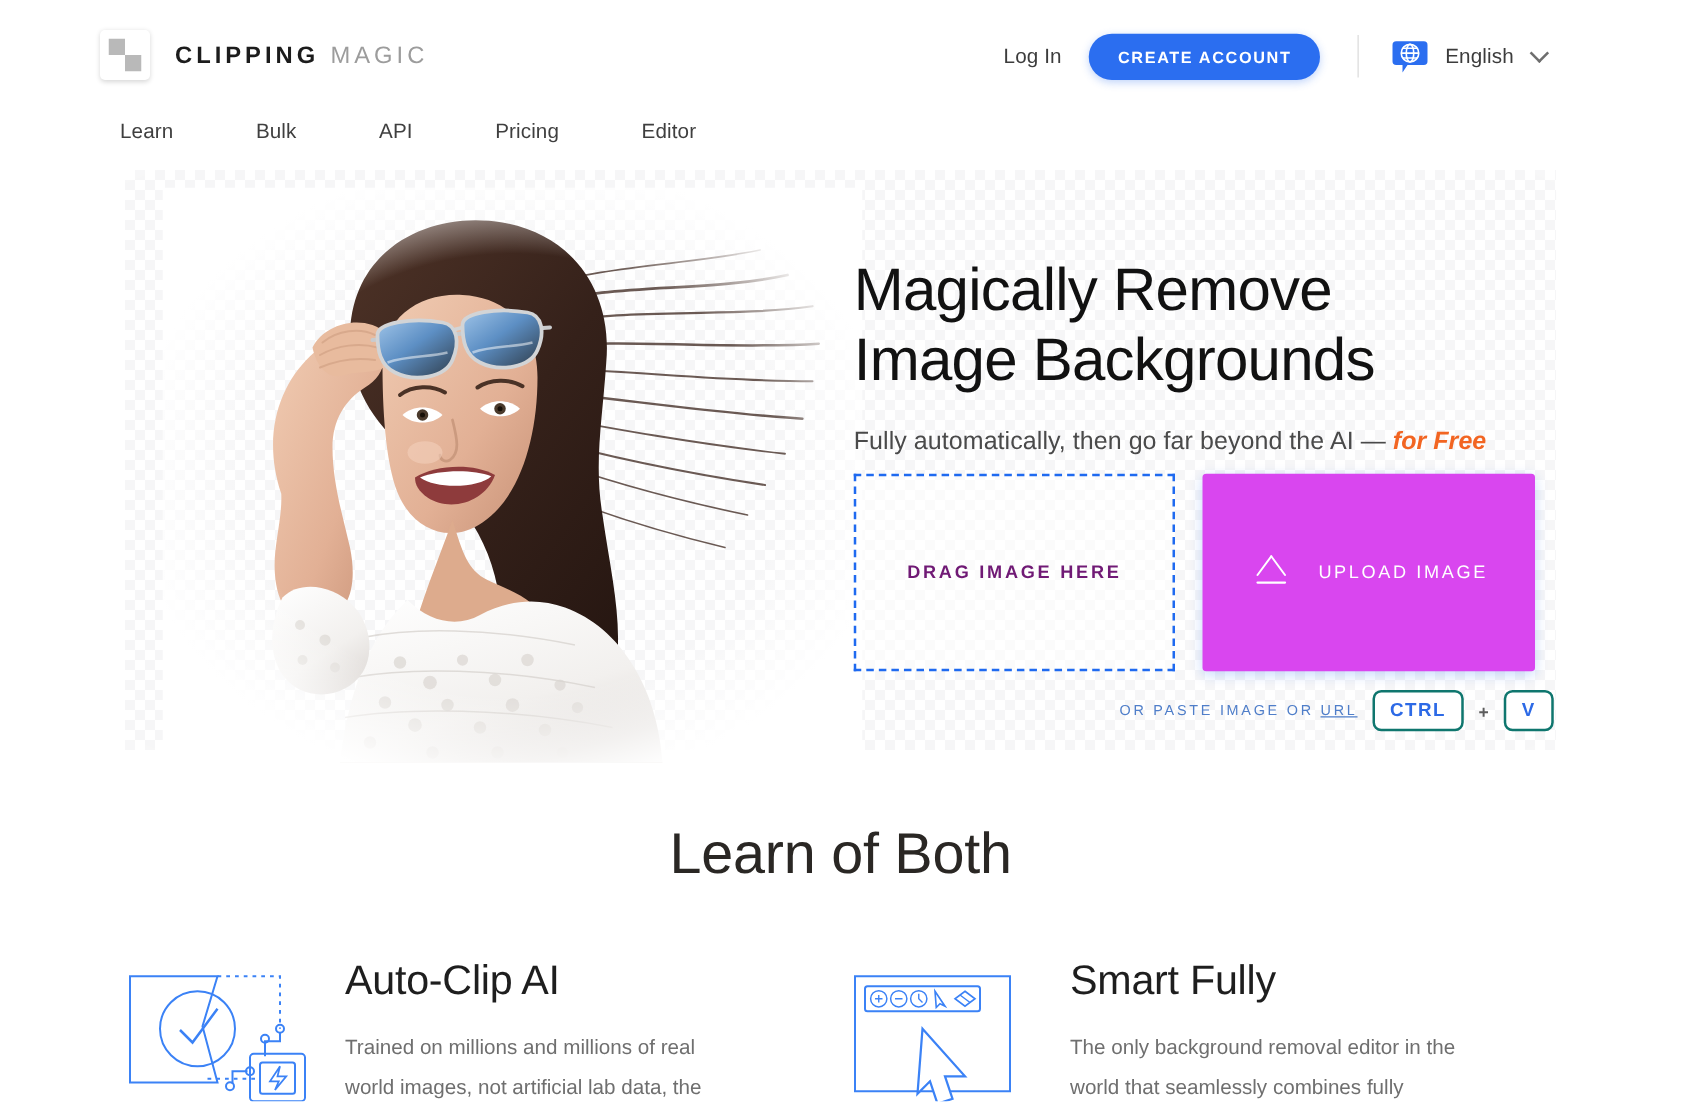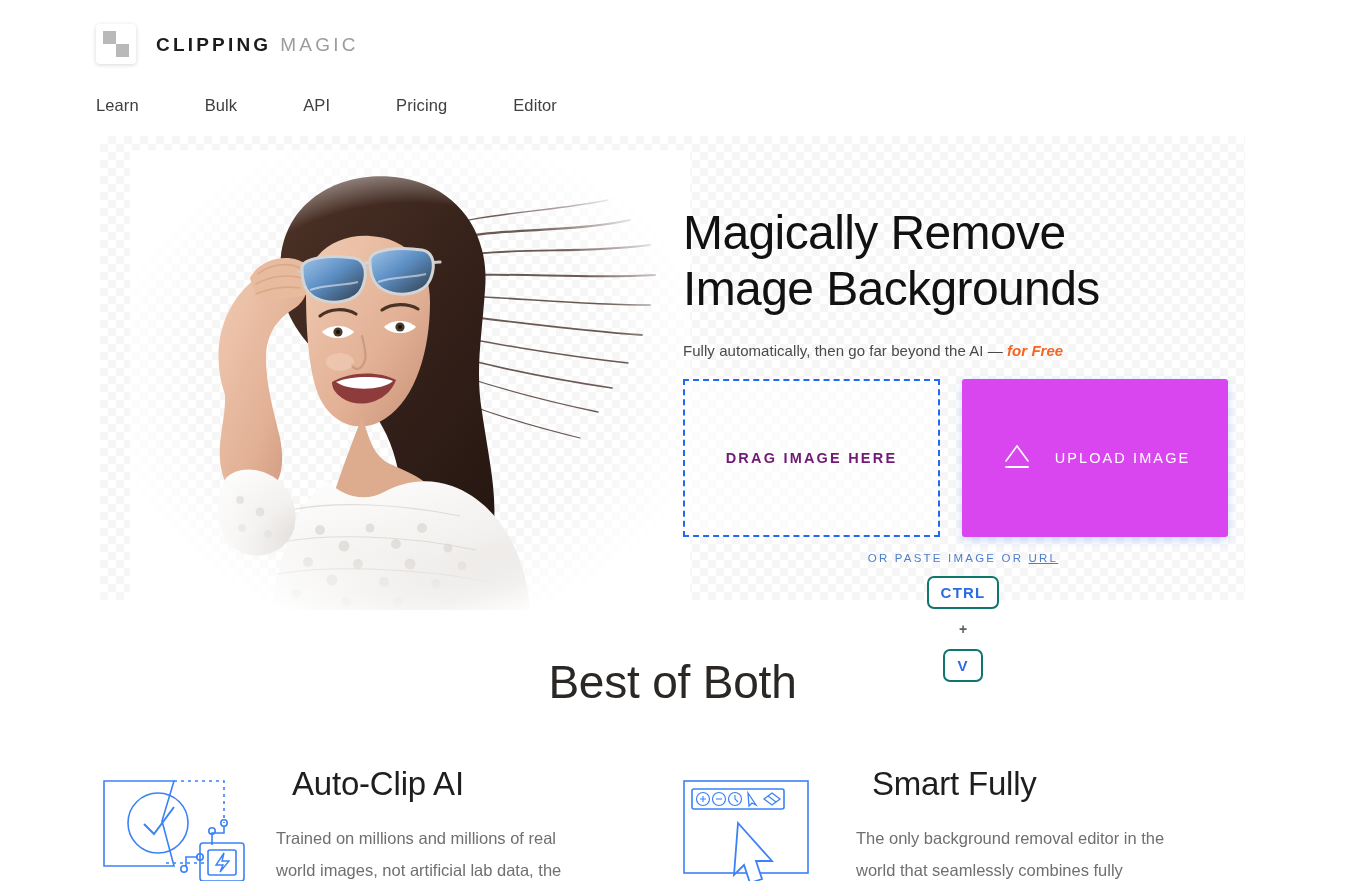--- a/index.html
+++ b/index.html
@@ -17,21 +17,21 @@
   
   .header {
     position: absolute;
     top: 0; left: 0;
     width: 1345px;
     height: 88px;
   }
 
   .logo-wrap {
     position: absolute;
-    left: 96px;
+    left: 80px;
     top: 24px;
     display: flex;
     align-items: center;
     gap: 20px;
     cursor: pointer;
   }
   .logo-mark {
     width: 40px; height: 40px;
     border-radius: 4px;
     background: #ffffff;
@@ -171,21 +171,21 @@
   }
   .headline {
     font-size: 48px;
     font-weight: 400;
     line-height: 1.16;
     color: #111111;
     letter-spacing: -0.6px;
   }
   .subline {
     margin-top: 26px;
-    font-size: 15px;
+    font-size: 20px;
     color: #4a4a4a;
     letter-spacing: .05px;
   }
   .subline .free {
     color: #f26522;
     font-weight: 700;
     font-style: italic;
   }
 
   
@@ -236,21 +236,20 @@
   
   .paste-row {
     position: absolute;
     left: 683px;
     top: 552px;
     width: 560px;
     display: flex;
     align-items: center;
     justify-content: flex-end;
     gap: 12px;
-    flex-direction: column;
   }
   .paste-text {
     font-size: 11.5px;
     color: #4f7ec9;
     letter-spacing: 2.2px;
     font-weight: 400;
   }
   .paste-text u { text-decoration: underline; }
   .key {
     border: 2px solid #0f766e;
@@ -306,21 +305,20 @@
     flex: 0 0 180px;
     padding-top: 6px;
   }
   .feature-body { padding-top: 2px; }
   .feature-title {
     font-size: 33px;
     font-weight: 400;
     color: #1e1e1e;
     line-height: 1;
     letter-spacing: -0.2px;
-    margin-left: 16px;
   }
   .feature-desc {
     margin-top: 22px;
     font-size: 16.5px;
     line-height: 1.95;
     color: #6f6f6f;
     max-width: 320px;
   }
 </style>
 </head>
@@ -331,20 +329,39 @@
   <div class="logo-wrap">
     <div class="logo-mark">
       <div class="q q1"></div>
       <div class="q q2"></div>
     </div>
     <div class="logo-text">
       <span class="strong">CLIPPING</span><span class="light">MAGIC</span>
     </div>
   </div>
 
+  <div class="header-right">
+    <a class="login-link">Log In</a>
+    <button class="cta-btn">CREATE ACCOUNT</button>
+    <div class="hdr-divider"></div>
+    <div class="lang-wrap">
+      <div class="globe-bubble">
+        <svg width="30" height="30" viewBox="0 0 30 30">
+          <path d="M4 3 H26 A3 3 0 0 1 29 6 V19 A3 3 0 0 1 26 22 H13 L9 28 L9 22 H4 A3 3 0 0 1 1 19 V6 A3 3 0 0 1 4 3 Z" fill="#2b6ef0"></path>
+          <circle cx="15" cy="12.5" r="7" fill="none" stroke="#ffffff" stroke-width="1.3"></circle>
+          <ellipse cx="15" cy="12.5" rx="3" ry="7" fill="none" stroke="#ffffff" stroke-width="1.3"></ellipse>
+          <line x1="8" y1="12.5" x2="22" y2="12.5" stroke="#ffffff" stroke-width="1.3"></line>
+          <line x1="9" y1="8.6" x2="21" y2="8.6" stroke="#ffffff" stroke-width="1.1"></line>
+          <line x1="9" y1="16.4" x2="21" y2="16.4" stroke="#ffffff" stroke-width="1.1"></line>
+        </svg>
+      </div>
+      <span class="lang-label">English</span>
+      <span class="chev"></span>
+    </div>
+  </div>
 </div>
 
 <div class="nav">
   <a>Learn</a>
   <a>Bulk</a>
   <a>API</a>
   <a>Pricing</a>
   <a>Editor</a>
 </div>
 
@@ -515,21 +532,21 @@
 
 <div class="paste-row">
   <div class="paste-text">
     <span>OR PASTE IMAGE OR </span><u>URL</u>
   </div>
   <div class="key">CTRL</div>
   <div class="plus">+</div>
   <div class="key">V</div>
 </div>
 
-<div class="section-title">Best of Both</div>
+<div class="section-title">Learn of Both</div>
 
 <div class="features">
 
   <div class="feature">
     <div class="feature-icon">
       <svg width="160" height="110" viewBox="0 0 160 110">
         <g fill="none" stroke="#3b82f6" stroke-width="1.6">
 
           <path d="M8 10 H78 L66 50 L78 95 H8 Z"></path>
           <path d="M78 10 H8 V95 H78" opacity="0"></path>

